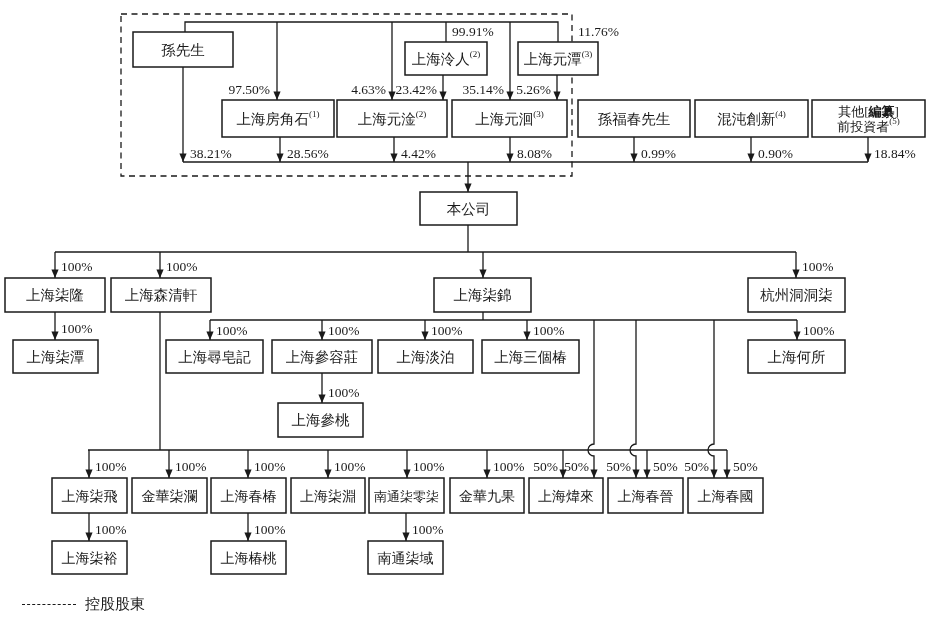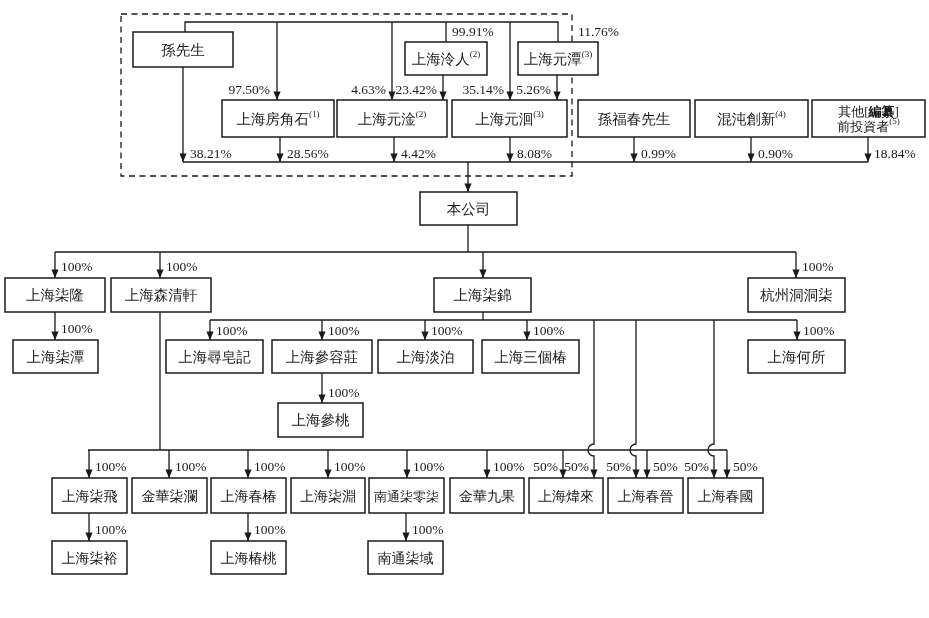--- a/index.html
+++ b/index.html
@@ -203,13 +203,17 @@
       <text x="558" y="471" text-anchor="end" font-size="13.5" fill="#1a1a1a">50%</text>
       <text x="589" y="471" text-anchor="end" font-size="13.5" fill="#1a1a1a">50%</text>
       <text x="631" y="471" text-anchor="end" font-size="13.5" fill="#1a1a1a">50%</text>
       <text x="653" y="471" text-anchor="start" font-size="13.5" fill="#1a1a1a">50%</text>
       <text x="709" y="471" text-anchor="end" font-size="13.5" fill="#1a1a1a">50%</text>
       <text x="733" y="471" text-anchor="start" font-size="13.5" fill="#1a1a1a">50%</text>
       <text x="95" y="534" text-anchor="start" font-size="13.5" fill="#1a1a1a">100%</text>
       <text x="254" y="534" text-anchor="start" font-size="13.5" fill="#1a1a1a">100%</text>
       <text x="412" y="534" text-anchor="start" font-size="13.5" fill="#1a1a1a">100%</text>
     </svg>
+  <div class="legend">
+    <span class="legend-dash"></span>
+    <span>控股股東</span>
+  </div>
 </div>
 
 </body></html>

